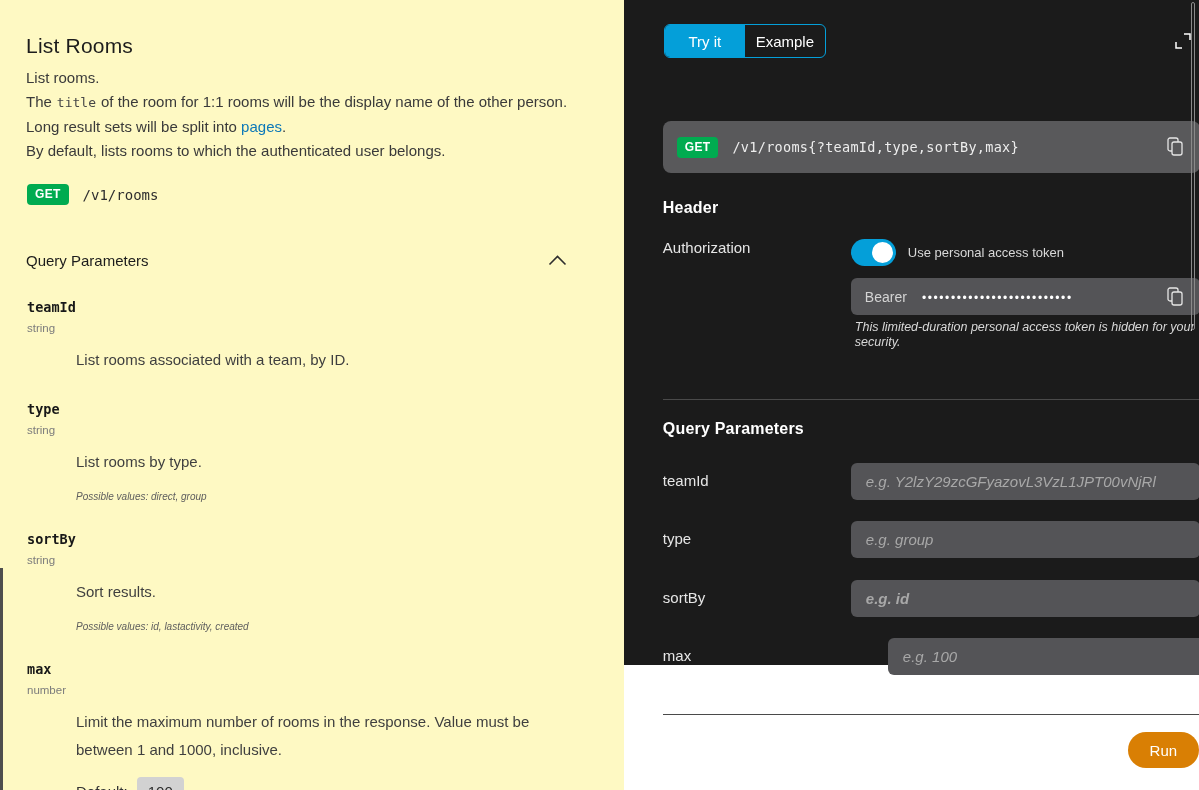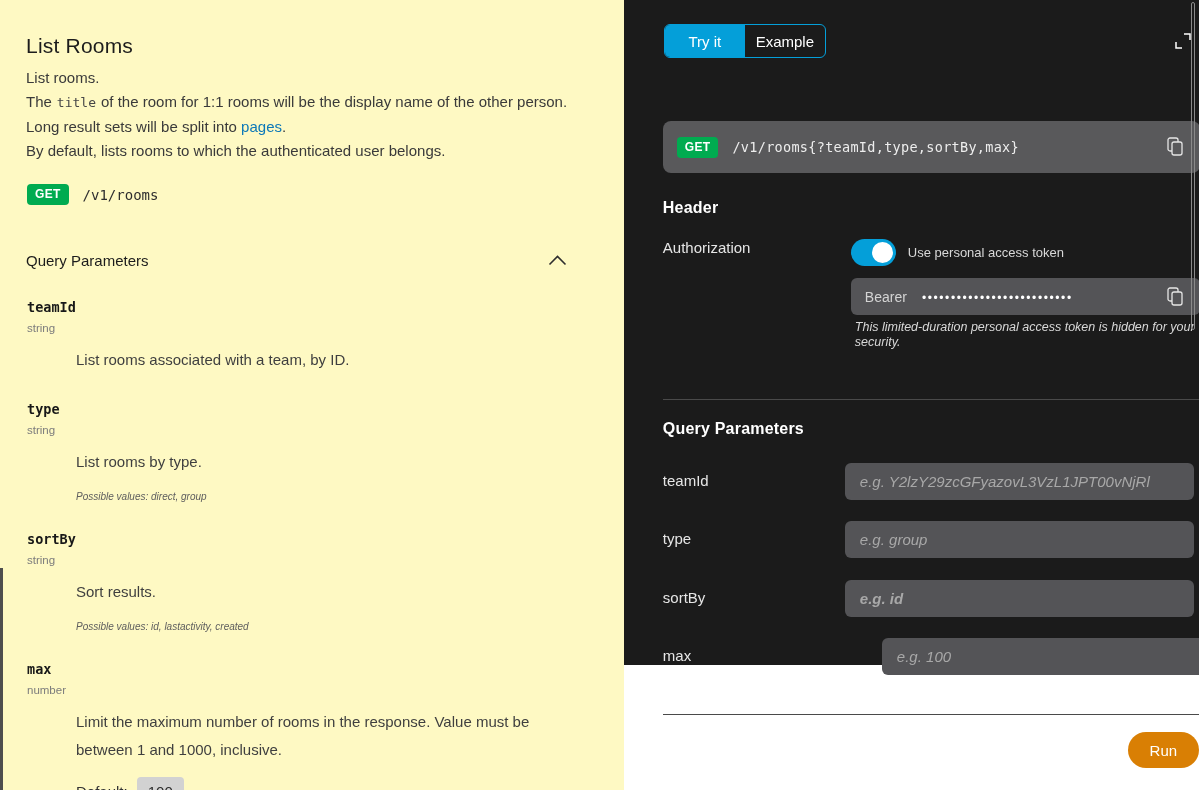--- a/index.html
+++ b/index.html
@@ -43,21 +43,21 @@
   .rp-label { position:absolute; left:39px; font-size:15px; color:#e6e6e6; }
   .toggle-row { position:absolute; left:227px; top:239px; display:flex; align-items:center; }
   .toggle { position:relative; width:45px; height:27px; background:#049fd9; border-radius:14px; cursor:pointer; flex:0 0 auto; }
   .toggle .knob { position:absolute; right:3px; top:3px; width:21px; height:21px; background:#fff; border-radius:50%; }
   .toggle-label { font-size:13px; color:#d8d8d8; margin-left:12px; }
   .token-field { position:absolute; left:227px; top:278px; width:349px; height:37px; background:#545457; --bg:#545457; border-radius:6px; display:flex; align-items:center; padding:0 14px; cursor:text; }
   .bearer-label { font-size:14px; color:#d4d4d4; }
   .token-mask { font-size:12px; color:#fff; margin-left:15px; letter-spacing:1.6px; margin-top:2px; }
   .token-note { position:absolute; left:231px; top:320px; width:352px; font-size:12.5px; font-style:italic; color:#d8d8d8; line-height:15px; }
   .divider { position:absolute; left:39px; width:537px; height:1px; background:#4a4a4a; }
-  .field-input { position:absolute; left:221px; width:349px; height:37px; background:#545457; border:none; border-radius:6px; padding:0 15px; font-family:"Liberation Sans", sans-serif; font-size:15px; color:#fca5a5; outline:none; }
+  .field-input { position:absolute; left:227px; width:349px; height:37px; background:#545457; border:none; border-radius:6px; padding:0 15px; font-family:"Liberation Sans", sans-serif; font-size:15px; color:#fca5a5; outline:none; }
   .field-input::placeholder { color:#a8a8a8; font-style:italic; }
   .run-btn { position:absolute; left:504px; top:732px; width:71px; height:36px; background:#d97f04; border:none; border-radius:18px; color:#fff; font-size:15px; font-family:"Liberation Sans", sans-serif; cursor:pointer; }
   .right-scroll-thumb { position:absolute; right:4px; top:2px; width:4px; height:328px; border:1px solid #8a8a8a; border-radius:2px; }
 </style>
 </head>
 <body>
 
 <div class="app">
 
   <div class="left-panel">

